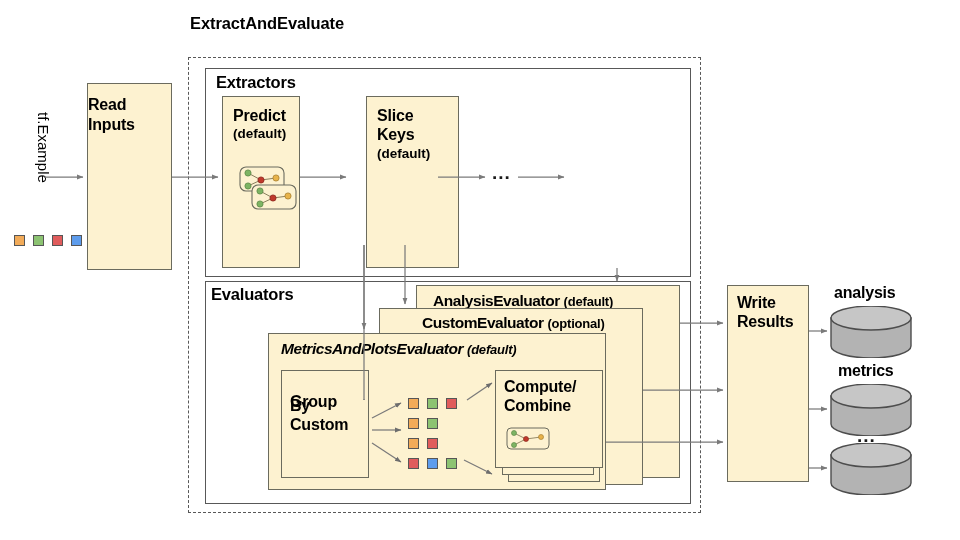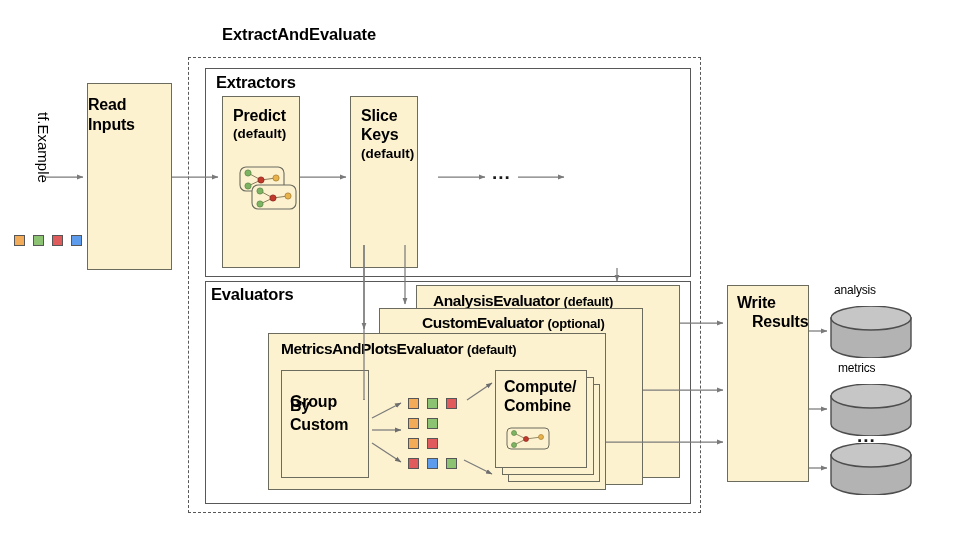--- a/index.html
+++ b/index.html
@@ -25,21 +25,21 @@
   }
 
   
   .t{position:absolute;color:#000;line-height:1.16;}
   .title-lg{font-size:16.5px;font-weight:bold;letter-spacing:-0.1px;}
   .box-title{font-size:16px;font-weight:bold;letter-spacing:-0.2px;}
   .box-sub{font-size:13.5px;font-weight:bold;}
   .sect{font-size:16.5px;font-weight:bold;letter-spacing:-0.2px;}
   .card-title{font-size:15.5px;font-weight:bold;letter-spacing:-0.45px;white-space:nowrap;}
   .card-title .qual{font-size:13px;font-weight:bold;letter-spacing:-0.2px;}
-  .cyl-label{font-size:12px;font-weight:normal;letter-spacing:-0.2px;}
+  .cyl-label{font-size:16px;font-weight:bold;letter-spacing:-0.2px;}
   .ctr{}
 
   .rot{
     position:absolute;
     transform-origin:0 0;
     transform:rotate(90deg);
     white-space:nowrap;
     font-size:15px;
     color:#000;
   }
@@ -72,21 +72,21 @@
     <div class="sw b abs" style="left:71px;top:235px;"></div>
   </div>
 
   
   <div class="abs fillbox" style="left:87px;top:83px;width:85px;height:187px;">
     <div class="t box-title ctr" style="left:0;top:12px;width:85px;">Read</div>
     <div class="t box-title ctr" style="left:0;top:32px;width:85px;">Inputs</div>
   </div>
 
   
-  <div class="t title-lg" style="left:190px;top:25px;margin-left:32px;">ExtractAndEvaluate</div>
+  <div class="t title-lg" style="left:190px;top:14px;">ExtractAndEvaluate</div>
 
   <div class="abs dashbox" style="left:188px;top:57px;width:513px;height:456px;"></div>
 
   
   <div class="abs plainbox" style="left:205px;top:68px;width:486px;height:209px;"></div>
   <div class="t sect" style="left:216px;top:73px;">Extractors</div>
 
   
   <div class="abs fillbox" style="left:222px;top:96px;width:78px;height:172px;">
     <div class="t box-title" style="left:10px;top:10px;">Predict</div>
@@ -109,21 +109,21 @@
         <line x1="45" y1="35" x2="60" y2="33" stroke="#8a7f5e" stroke-width="1"></line>
         <circle cx="32" cy="28" r="3.1" fill="#7db463" stroke="#5d8a48" stroke-width="0.8"></circle>
         <circle cx="32" cy="41" r="3.1" fill="#7db463" stroke="#5d8a48" stroke-width="0.8"></circle>
         <circle cx="45" cy="35" r="3.1" fill="#c0392b" stroke="#8e2a1f" stroke-width="0.8"></circle>
         <circle cx="60" cy="33" r="3.1" fill="#e8b34a" stroke="#a88030" stroke-width="0.8"></circle>
       </svg>
     </span>
   </div>
 
   
-  <div class="abs fillbox" style="left:350px;top:96px;width:68px;height:172px;">
+  <div class="abs fillbox" style="left:366px;top:96px;width:93px;height:172px;">
     <div class="t box-title" style="left:10px;top:10px;">Slice</div>
     <div class="t box-title" style="left:10px;top:29px;">Keys</div>
     <div class="t box-sub" style="left:10px;top:49px;">(default)</div>
   </div>
 
   
   <div class="t ell" style="left:492px;top:162px;">...</div>
 
   
 
@@ -142,21 +142,21 @@
   
   <div class="abs fillbox" style="left:379px;top:308px;width:264px;height:177px;">
     <div class="t card-title" style="left:12px;top:5px;margin-left:30px;">
       <span>CustomEvaluator</span>
       <span class="qual">(optional)</span>
     </div>
   </div>
 
   
   <div class="abs fillbox" style="left:268px;top:333px;width:338px;height:157px;">
-    <div class="t card-title" style="left:12px;top:6px;">
+    <div class="t card-title" style="left:12px;top:6px;font-style:italic;">
       <span>MetricsAndPlotsEvaluator</span>
       <span class="qual">(default)</span>
     </div>
   </div>
 
   
   <div class="abs fillbox" style="left:281px;top:370px;width:88px;height:108px;">
     <div class="t box-title" style="left:8px;top:22px;">Group</div>
     <div class="t box-title" style="left:8px;top:26px;">By Custom</div>
   </div>
@@ -174,41 +174,41 @@
     <div class="sw r abs" style="left:427px;top:438px;"></div>
 
     <div class="sw r abs" style="left:408px;top:458px;"></div>
     <div class="sw b abs" style="left:427px;top:458px;"></div>
     <div class="sw g abs" style="left:446px;top:458px;"></div>
   </div>
 
   
   <div class="abs fillbox" style="left:508px;top:384px;width:92px;height:98px;"></div>
   <div class="abs fillbox" style="left:502px;top:377px;width:92px;height:98px;"></div>
-  <div class="abs fillbox" style="left:495px;top:370px;width:92px;height:98px;">
+  <div class="abs fillbox" style="left:495px;top:370px;width:108px;height:98px;">
     <div class="t box-title" style="left:8px;top:7px;">Compute/</div>
     <div class="t box-title" style="left:8px;top:26px;">Combine</div>
     <span>
       <svg width="60" height="30" viewBox="0 0 60 30" style="position:absolute;left:10px;top:54px;">
         <rect x="1" y="3" width="42" height="21" rx="4" fill="#fdf2d0" stroke="#6b6b5e" stroke-width="1"></rect>
         <line x1="8" y1="8" x2="20" y2="14" stroke="#8a7f5e" stroke-width="0.9"></line>
         <line x1="8" y1="20" x2="20" y2="14" stroke="#8a7f5e" stroke-width="0.9"></line>
         <line x1="20" y1="14" x2="35" y2="12" stroke="#8a7f5e" stroke-width="0.9"></line>
         <circle cx="8" cy="8" r="2.5" fill="#7db463" stroke="#5d8a48" stroke-width="0.7"></circle>
         <circle cx="8" cy="20" r="2.5" fill="#7db463" stroke="#5d8a48" stroke-width="0.7"></circle>
         <circle cx="20" cy="14" r="2.5" fill="#c0392b" stroke="#8e2a1f" stroke-width="0.7"></circle>
         <circle cx="35" cy="12" r="2.5" fill="#e8b34a" stroke="#a88030" stroke-width="0.7"></circle>
       </svg>
     </span>
   </div>
 
   
   <div class="abs fillbox" style="left:727px;top:285px;width:82px;height:197px;">
     <div class="t box-title" style="left:9px;top:8px;">Write</div>
-    <div class="t box-title" style="left:9px;top:27px;margin-left:15px;">Results</div>
+    <div class="t box-title" style="left:9px;top:27px;">Results</div>
   </div>
 
   
   <div class="t cyl-label" style="left:834px;top:284px;">analysis</div>
   <span>
     <svg width="84" height="52" viewBox="0 0 84 52" style="position:absolute;left:829px;top:306px;">
       <path d="M2,12 L2,40 A40,12 0 0 0 82,40 L82,12 Z" fill="#b3b3b3" stroke="#4d4d4d" stroke-width="1.4"></path>
       <ellipse cx="42" cy="12" rx="40" ry="12" fill="#c6c6c6" stroke="#4d4d4d" stroke-width="1.4"></ellipse>
     </svg>
   </span>

